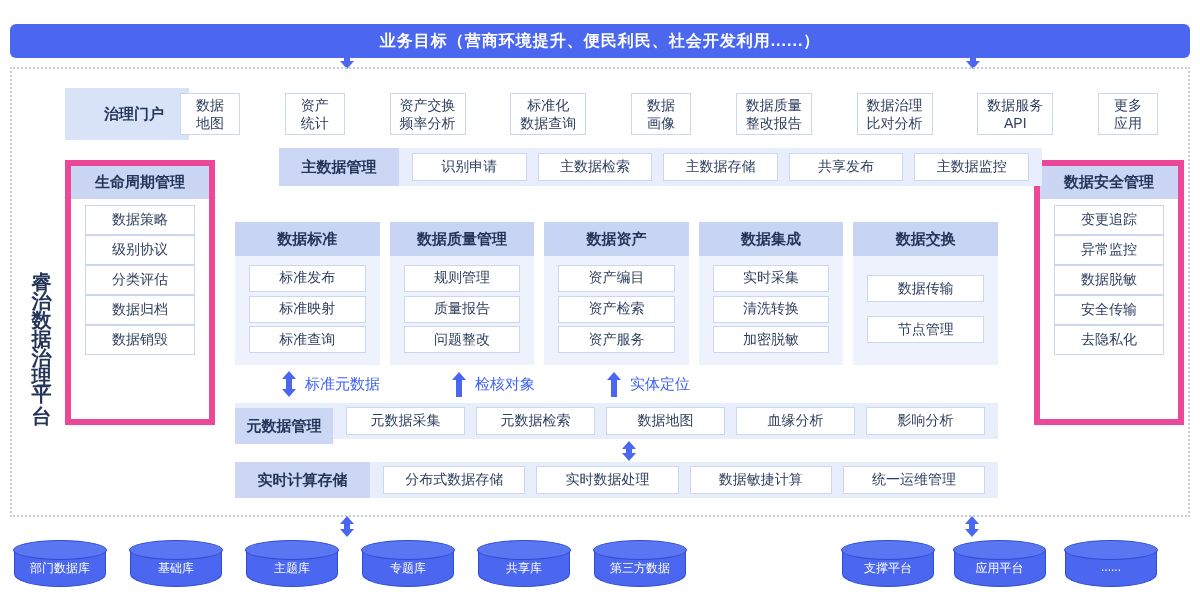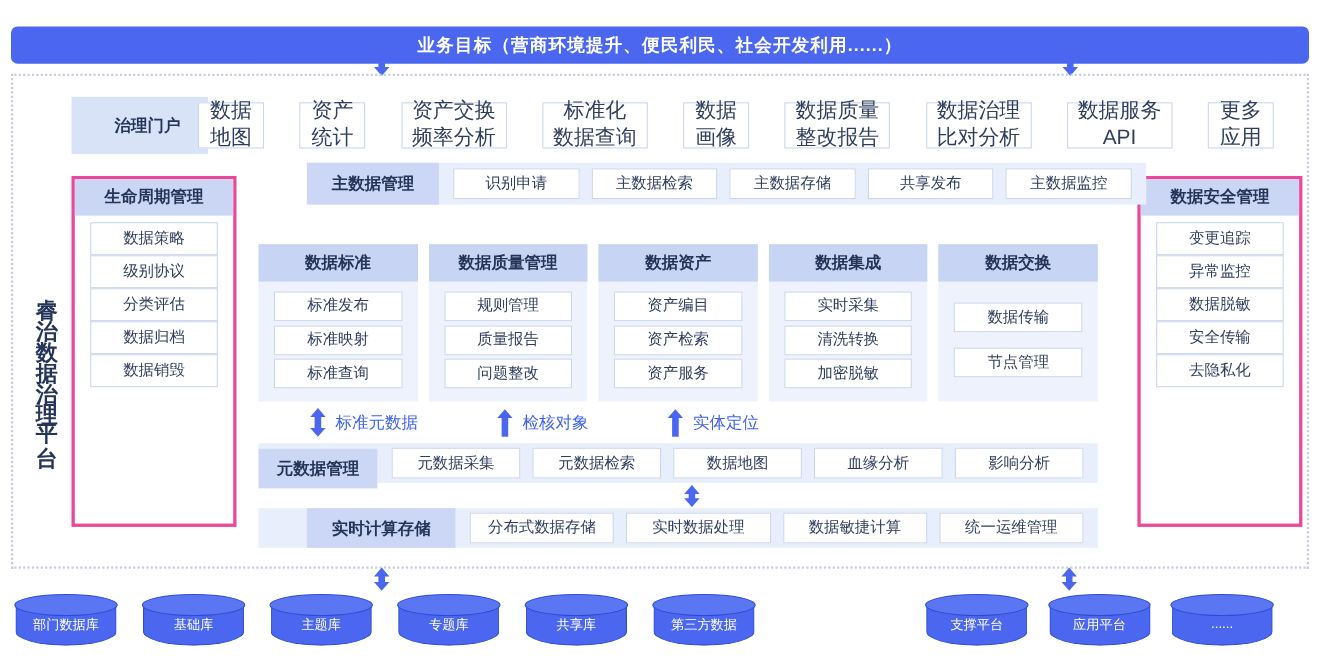--- a/index.html
+++ b/index.html
@@ -58,25 +58,25 @@
     display:flex;align-items:center;justify-content:center;
     font-size:15px;font-weight:bold;color:var(--navy);padding-left:14px;
   }
   .portal-items{
     left:180px;top:93px;width:978px;height:42px;
     display:flex;justify-content:space-between;align-items:center;
   }
   .pbox{
     height:42px;min-width:60px;padding:0 9px;background:#fff;border:1px solid var(--box-border);
     display:flex;flex-direction:column;align-items:center;justify-content:center;
-    font-size:19px;line-height:1.3;color:var(--ink);box-sizing:border-box;
+    font-size:14px;line-height:1.3;color:var(--ink);box-sizing:border-box;
   }
   
   .side-col{
-    top:160px;width:150px;height:319px;background:#fff;border:3px solid #ec4899;
+    top:160px;width:150px;height:265px;background:#fff;border:6px solid #ec4899;
     display:flex;flex-direction:column;box-sizing:border-box;
   }
   .side-head{
     height:33px;flex:none;background:var(--periwinkle);
     display:flex;align-items:center;justify-content:center;
     font-size:15px;font-weight:bold;color:var(--navy);
   }
   .side-body{flex:1;display:flex;flex-direction:column;justify-content:flex-start;padding:6px 14px;}
   .chip{
     background:#fff;border:1px solid var(--box-border);
@@ -271,36 +271,36 @@
   <span>检核对象</span>
 </div>
 <div class="abs flow" style="left:607px;">
   <span class="varrow up" style="height:25px;">
       <i class="stem"></i>
     </span>
   <span>实体定位</span>
 </div>
 
 <div class="abs hrow" style="top:403px;height:36px;">
-  <div class="hrow-label" style="width:108px;margin-top:10px;">元数据管理</div>
+  <div class="hrow-label" style="width:98px;margin-top:10px;">元数据管理</div>
   <div class="hrow-items">
       <div class="chip">元数据采集</div>
       <div class="chip">元数据检索</div>
       <div class="chip">数据地图</div>
       <div class="chip">血缘分析</div>
       <div class="chip">影响分析</div>
     </div>
 </div>
 
 <div class="abs varrow dbl" style="left:622px;top:441px;height:20px;">
     <i class="stem"></i>
   </div>
 
 <div class="abs hrow" style="top:462px;height:36px;">
-  <div class="hrow-label" style="width:135px;margin-left:44px;">实时计算存储</div>
+  <div class="hrow-label" style="width:135px;">实时计算存储</div>
   <div class="hrow-items">
       <div class="chip">分布式数据存储</div>
       <div class="chip">实时数据处理</div>
       <div class="chip">数据敏捷计算</div>
       <div class="chip">统一运维管理</div>
     </div>
 </div>
 
 <div class="abs varrow dbl" style="left:340px;top:516px;height:21px;">
     <i class="stem"></i>

